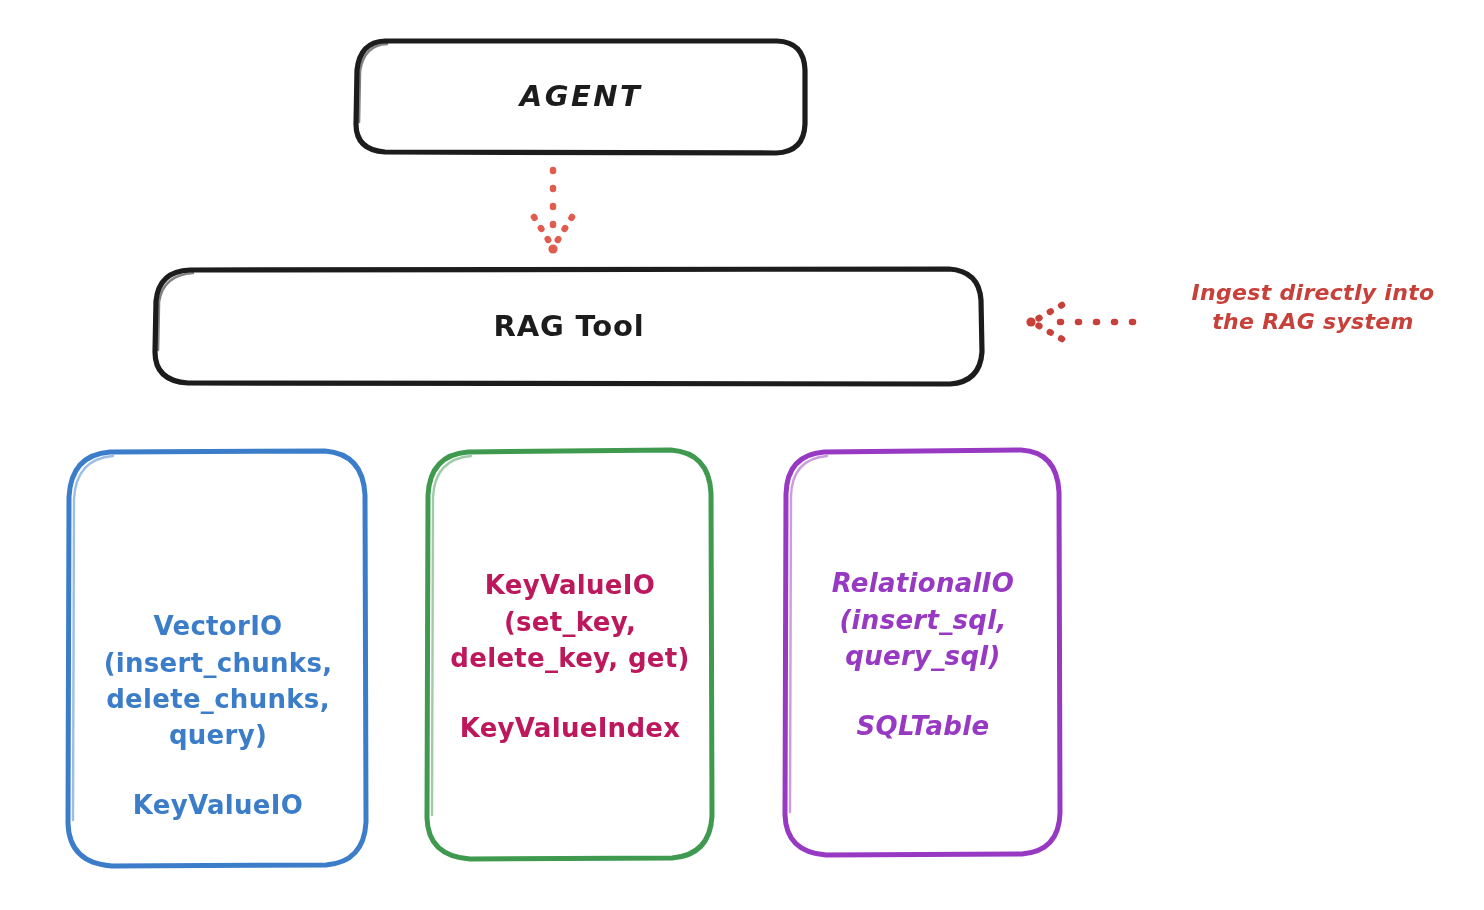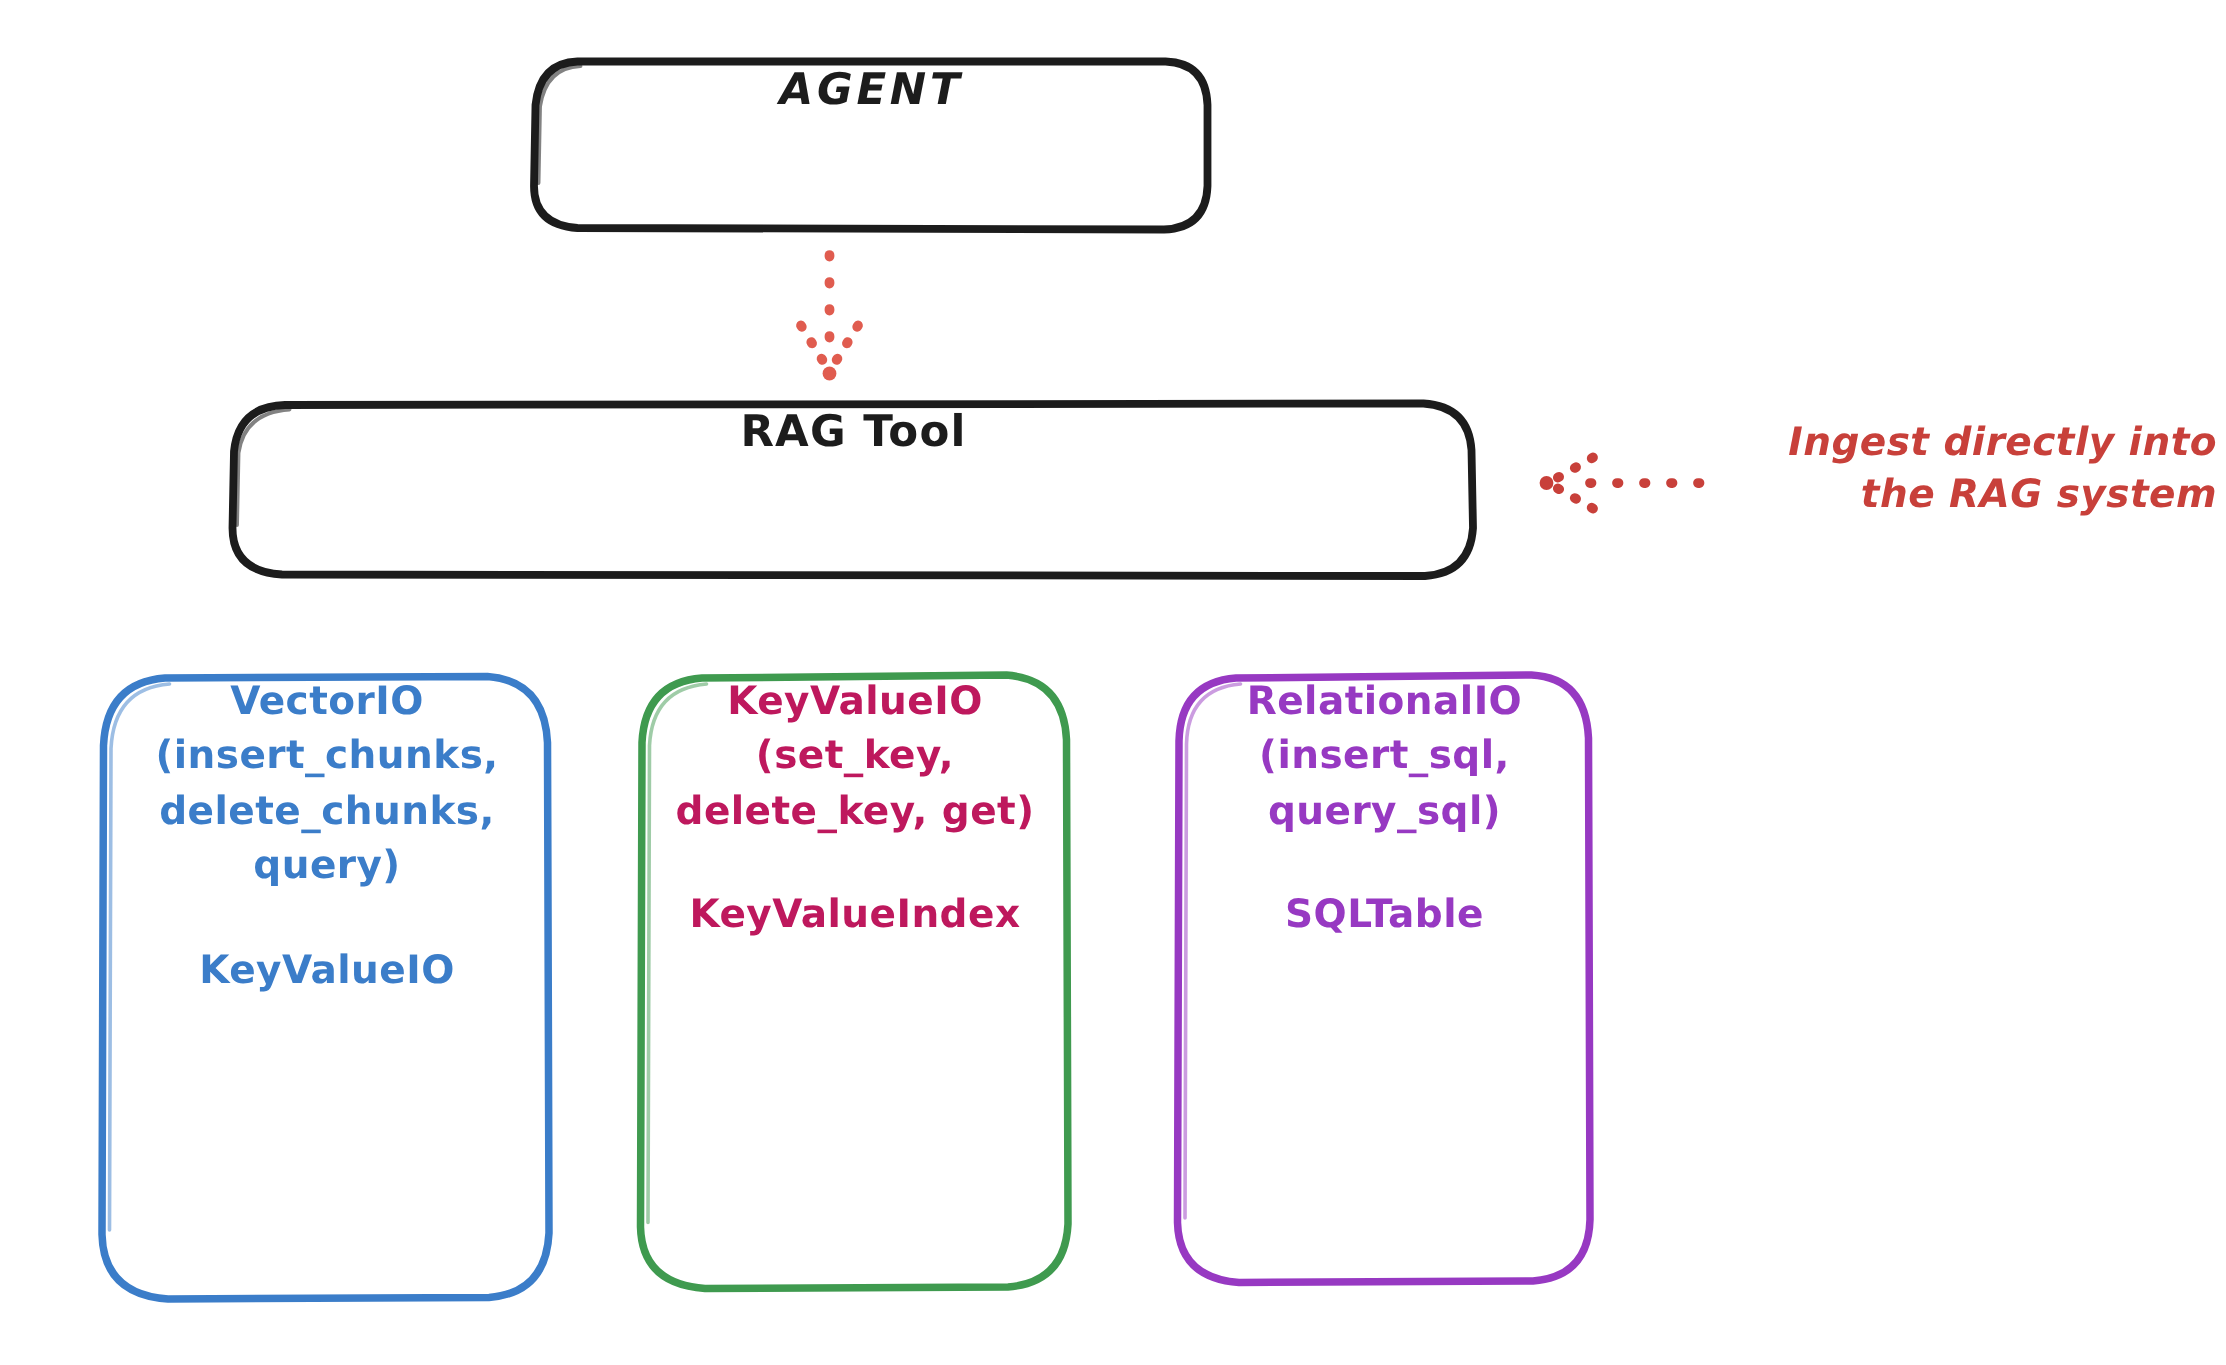--- a/index.html
+++ b/index.html
@@ -20,20 +20,21 @@
     top: 0;
     width: 1484px;
     height: 910px;
   }
   .node {
     position: absolute;
     box-sizing: border-box;
     display: flex;
     flex-direction: column;
     align-items: center;
+    justify-content: center;
     text-align: center;
     background: transparent;
     pointer-events: auto;
   }
   .node-label {
     white-space: pre-line;
     line-height: 1.32;
     letter-spacing: 0.5px;
   }
 
@@ -99,31 +100,31 @@
     font-size: 26px;
     font-weight: 600;
     letter-spacing: 0.3px;
     margin-top: 36px;
   }
   #node-vectorio .node-label,
   #node-vectorio .node-sub { color: #3b7dc9; }
   #node-keyvalueio .node-label,
   #node-keyvalueio .node-sub { color: #be185d; }
   #node-relationalio .node-label,
-  #node-relationalio .node-sub { color: #9739c2; }
+  #node-relationalio .node-sub { color: #9739c2; font-style: italic; }
 
   
   #annotation-ingest {
     position: absolute;
     left: 1148px;
     top: 278px;
     width: 330px;
-    text-align: right;
-    font-family: "DejaVu Sans", sans-serif;
-    font-size: 26px;
+    text-align: center;
+    font-family: "DejaVu Sans", sans-serif;
+    font-size: 22px;
     font-weight: 600;
     font-style: italic;
     line-height: 1.33;
     color: #c8403a;
     white-space: pre-line;
     letter-spacing: 0.3px;
   }
 </style>
 </head>
 <body>

